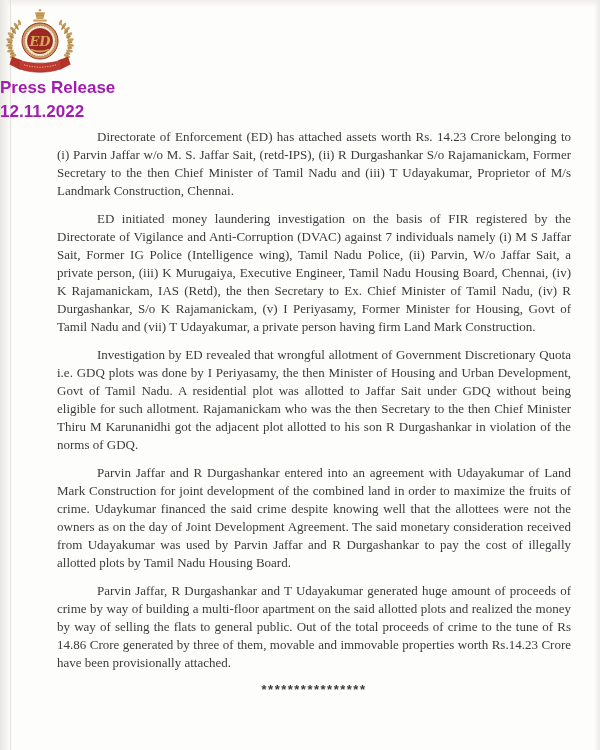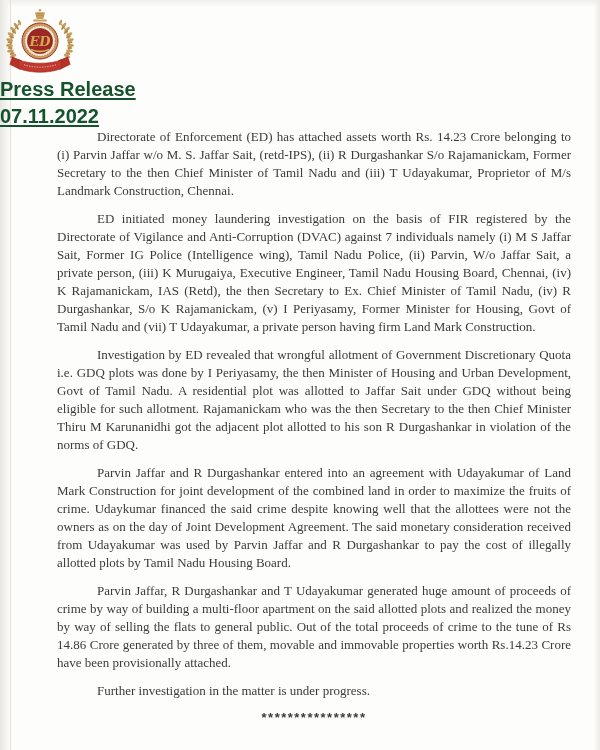--- a/index.html
+++ b/index.html
@@ -12,22 +12,22 @@
                background:linear-gradient(180deg,#efeeeb,rgba(255,255,255,0)); }
   .edge-left { position:absolute; top:0; left:0; width:11px; height:100%;
                background:linear-gradient(90deg,#e8e6e2 0%,#f5f4f1 60%,rgba(255,255,255,0) 100%); }
   .edge-left::after { content:""; position:absolute; right:0; top:0; width:1px; height:100%; background:#e4e1dc; }
   .edge-right{ position:absolute; top:0; right:0; width:6px; height:100%;
                background:linear-gradient(270deg,#edebe7,rgba(255,255,255,0)); }
 
   .header { position:absolute; top:8px; left:0; width:100%; text-align:left; }
   .logo-wrap { line-height:0; }
   .doc-title, .doc-date {
-    font-size:20px; font-weight:bold; color:#14532d;
-    text-decoration:underline; text-underline-offset:2px; text-decoration-thickness:1.5px;
+    font-size:17px; font-weight:bold; color:#a21caf;
+    text-underline-offset:2px; text-decoration-thickness:1.5px;
   }
   .doc-title { margin-top:4px; }
   .doc-date  { margin-top:4px; }
 
   .content { position:absolute; top:128px; left:57px; width:514px; }
   .body-para {
     margin:0 0 10px 0;
     font-size:13px; line-height:18px;
     text-align:justify; text-indent:40px;
     color:#3a3b3d;
@@ -89,25 +89,24 @@
 
         <g>
           <path d="M12,48.5 L22,52.5 L20.5,62 L9.5,56.5 Z" fill="#b53229"></path>
           <path d="M68,48.5 L58,52.5 L59.5,62 L70.5,56.5 Z" fill="#b53229"></path>
           <path d="M18,51.5 C28,56.5 52,56.5 62,51.5 L61,60.5 C50,65.5 30,65.5 19,60.5 Z" fill="#c0392e" stroke="#992722" stroke-width="0.6"></path>
           <path d="M24,56.8 C34,60 46,60 56,56.8" stroke="#e8c9b6" stroke-width="0.8" fill="none" stroke-dasharray="1.4 1.2"></path>
         </g>
       </svg>
     </div>
     <div class="doc-title">Press Release</div>
-    <div class="doc-date">07.11.2022</div>
+    <div class="doc-date">12.11.2022</div>
   </div>
 
   <div class="content">
     <p class="body-para">Directorate of Enforcement (ED) has attached assets worth Rs. 14.23 Crore belonging to (i) Parvin Jaffar w/o M. S. Jaffar Sait, (retd-IPS), (ii) R Durgashankar S/o Rajamanickam, Former Secretary to the then Chief Minister of Tamil Nadu and (iii) T Udayakumar, Proprietor of M/s Landmark Construction, Chennai.</p>
     <p class="body-para">ED initiated money laundering investigation on the basis of FIR registered by the Directorate of Vigilance and Anti-Corruption (DVAC) against 7 individuals namely (i) M S Jaffar Sait, Former IG Police (Intelligence wing), Tamil Nadu Police, (ii) Parvin, W/o Jaffar Sait, a private person, (iii) K Murugaiya, Executive Engineer, Tamil Nadu Housing Board, Chennai, (iv) K Rajamanickam, IAS (Retd), the then Secretary to Ex. Chief Minister of Tamil Nadu, (iv) R Durgashankar, S/o K Rajamanickam, (v) I Periyasamy, Former Minister for Housing, Govt of Tamil Nadu and (vii) T Udayakumar, a private person having firm Land Mark Construction.</p>
     <p class="body-para">Investigation by ED revealed that wrongful allotment of Government Discretionary Quota i.e. GDQ plots was done by I Periyasamy, the then Minister of Housing and Urban Development, Govt of Tamil Nadu. A residential plot was allotted to Jaffar Sait under GDQ without being eligible for such allotment. Rajamanickam who was the then Secretary to the then Chief Minister Thiru M Karunanidhi got the adjacent plot allotted to his son R Durgashankar in violation of the norms of GDQ.</p>
     <p class="body-para">Parvin Jaffar and R Durgashankar entered into an agreement with Udayakumar of Land Mark Construction for joint development of the combined land in order to maximize the fruits of crime. Udaykumar financed the said crime despite knowing well that the allottees were not the owners as on the day of Joint Development Agreement. The said monetary consideration received from Udayakumar was used by Parvin Jaffar and R Durgashankar to pay the cost of illegally allotted plots by Tamil Nadu Housing Board.</p>
     <p class="body-para">Parvin Jaffar, R Durgashankar and T Udayakumar generated huge amount of proceeds of crime by way of building a multi-floor apartment on the said allotted plots and realized the money by way of selling the flats to general public. Out of the total proceeds of crime to the tune of Rs 14.86 Crore generated by three of them, movable and immovable properties worth Rs.14.23 Crore have been provisionally attached.</p>
-    <p class="body-para">Further investigation in the matter is under progress.</p>
     <div class="footer-separator">****************</div>
   </div>
 </div>
 
 </body></html>

